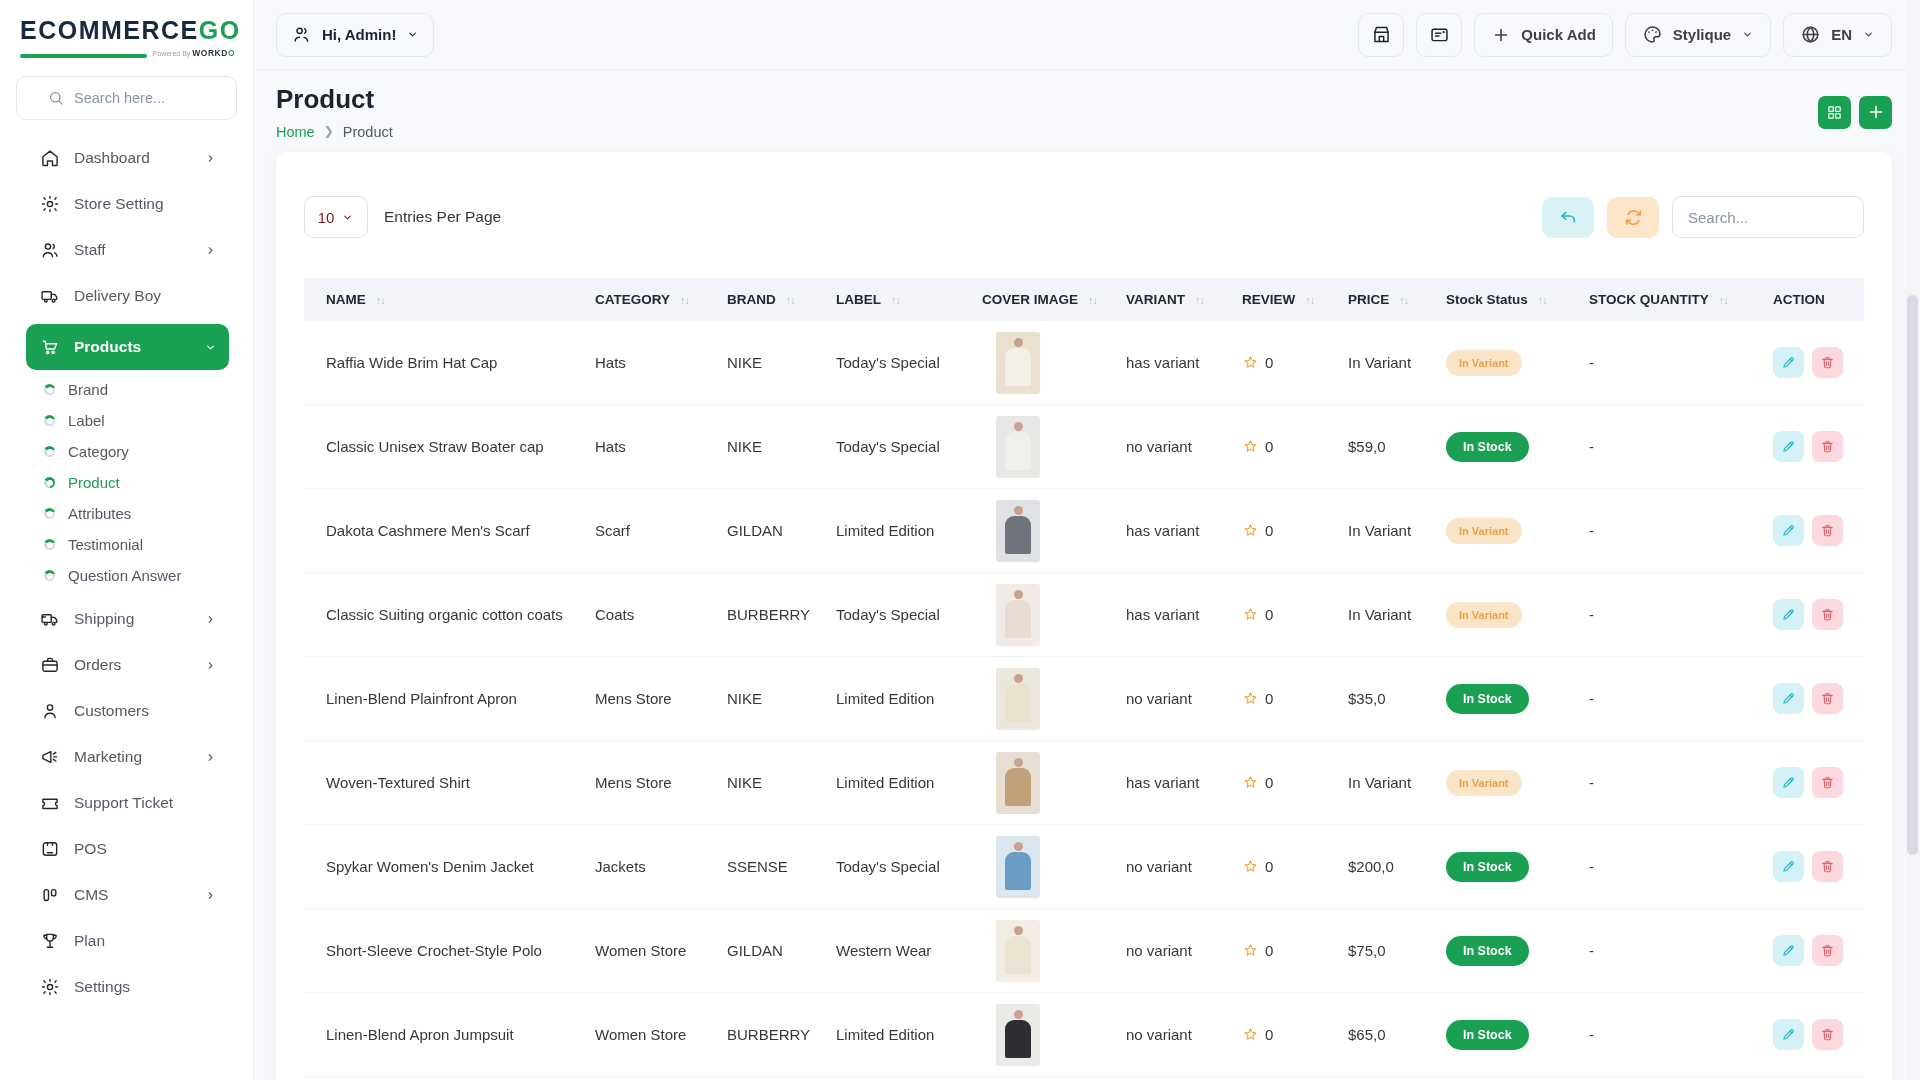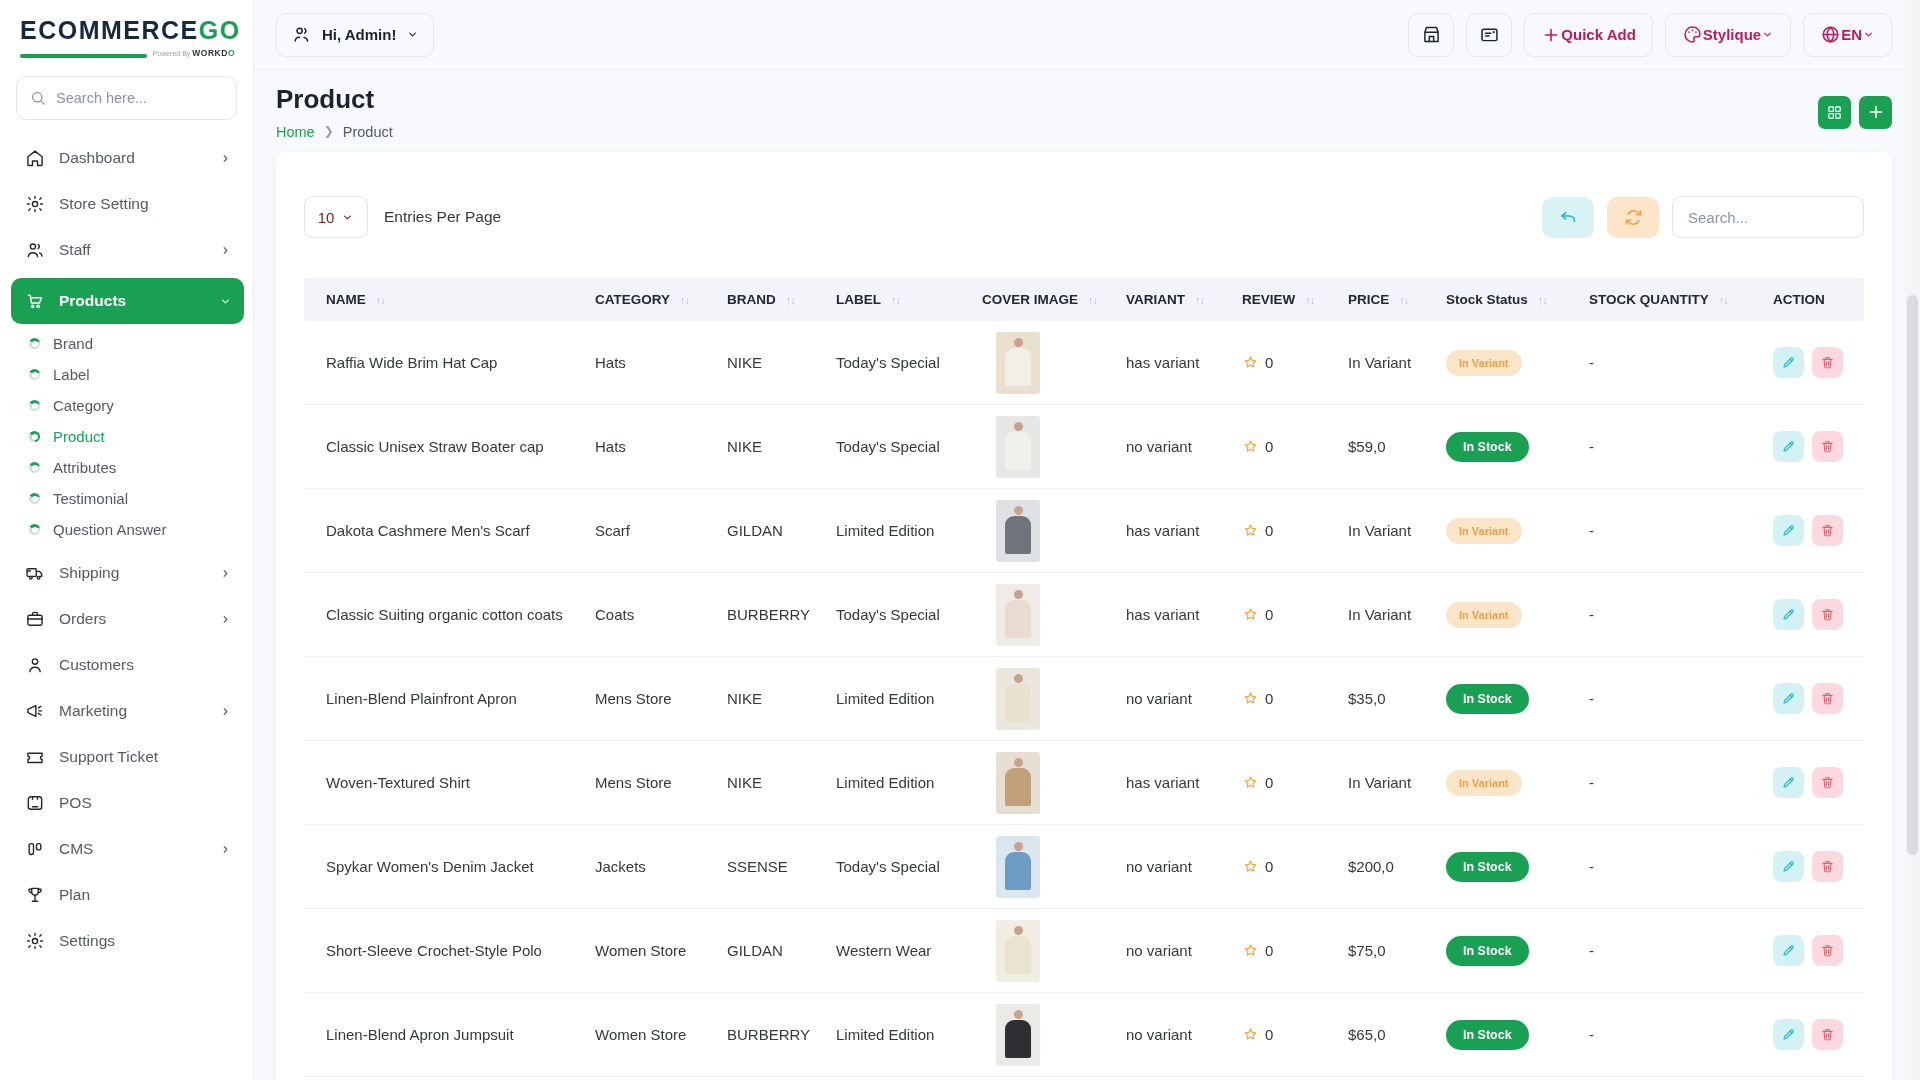--- a/index.html
+++ b/index.html
@@ -13,25 +13,25 @@
              border-right:1px solid #ecEEf4; display:flex; flex-direction:column; z-index:5; }
   .logo-wrap { padding:16px 18px 6px 20px; }
   .logo-text { font-size:25px; font-weight:800; letter-spacing:1.5px; color:#15293f; white-space:nowrap; }
   .logo-go { color:#1aa053; }
   .logo-under { display:flex; align-items:flex-end; gap:6px; margin-top:3px; }
   .logo-bar { height:4px; border-radius:2px; background:#1aa053; flex:1; }
   .powered { font-size:7px; color:#9aa0ab; white-space:nowrap; }
   .powered b { color:#2a3342; font-size:8.5px; letter-spacing:.5px; }
   .powered b i { color:#1aa053; font-style:normal; }
   .side-search { margin:12px 16px 6px; height:44px; border:1px solid #e3e6ee; border-radius:10px;
-                 display:flex; align-items:center; gap:9px; padding:0 12px; background:#fff; color:#8a92a6; }
+                 display:flex; align-items:center; gap:9px; padding:0 30px; background:#fff; color:#8a92a6; }
   .side-search input { border:none; outline:none; flex:1; font-size:14.5px; color:#3a3f48;
                        font-family:"Liberation Sans",sans-serif; background:transparent; }
   .side-search input::placeholder { color:#8a92a6; }
-  .nav { flex:1; overflow:hidden; padding:6px 1px 0; }
+  .nav { flex:1; overflow:hidden; padding:6px 16px 0; }
   .nav-item { display:flex; align-items:center; gap:14px; height:40px; margin:6px 12px 0 16px;
               padding:0 8px; color:#545965; font-size:15.5px; cursor:pointer; }
   .nav-item .ic { color:#23282f; }
   .nav-item .nav-label { flex:1; white-space:nowrap; }
   .nav-item .chev { color:#545965; display:flex; }
   .nav-item.active { background:#1aa053; border-radius:10px; margin:8px 8px 2px 10px; padding:0 12px 0 14px;
                      height:46px; color:#fff; font-weight:700; }
   .nav-item.active .ic, .nav-item.active .chev { color:#fff; }
   .sub-list { padding:2px 0 2px 0; }
   .sub-item { display:flex; align-items:center; gap:13px; height:31px; margin-left:28px;
@@ -47,23 +47,23 @@
   
   .main { margin-left:254px; }
   .topbar { height:70px; display:flex; align-items:center; justify-content:space-between;
             padding:0 28px 0 22px; border-bottom:1px solid #edeff4; }
   .user-btn { display:flex; align-items:center; gap:10px; height:44px; padding:0 14px;
               border:1px solid #e4e7f0; border-radius:10px; background:transparent;
               font-size:15px; font-weight:700; color:#1b2230; cursor:pointer; }
   .topbar-right { display:flex; align-items:center; gap:12px; }
   .icon-btn { width:46px; height:44px; border:1px solid #e4e7f0; border-radius:10px; background:transparent;
               display:flex; align-items:center; justify-content:center; color:#1b2230; cursor:pointer; }
-  .pill-btn { display:flex; align-items:center; height:44px; padding:0 16px;
+  .pill-btn { display:flex; align-items:center; gap:10px; height:44px; padding:0 16px;
               border:1px solid #e4e7f0; border-radius:10px; background:transparent;
-              font-size:15px; font-weight:700; color:#be185d; cursor:pointer; }
+              font-size:15px; font-weight:700; color:#404040; cursor:pointer; }
   
   .page-head { display:flex; justify-content:space-between; align-items:center; padding:14px 28px 0 22px; }
   .page-title { font-size:26px; font-weight:700; color:#1b2230; }
   .breadcrumb { display:flex; gap:9px; margin-top:9px; font-size:14.5px; }
   .crumb-home { color:#1aa053; cursor:pointer; }
   .crumb-sep { color:#9aa0ab; font-size:12px; }
   .crumb-cur { color:#545965; }
   .head-actions { display:flex; gap:8px; }
   .green-btn { width:33px; height:33px; border:none; border-radius:7px; background:#1aa053; color:#fff;
                display:flex; align-items:center; justify-content:center; cursor:pointer; }
@@ -163,20 +163,31 @@
             <path d="M17.6 15.4c1.7.7 2.6 2 2.8 4"></path>
           </svg>
         </span>
         <span class="nav-label">Staff</span>
         <span class="ic chev">
           <svg viewBox="0 0 24 24" width="13" height="13" fill="none" stroke="currentColor" stroke-width="2" stroke-linecap="round" stroke-linejoin="round">
             <path d="m9.5 6.8 5 5.2-5 5.2"></path>
           </svg>
         </span>
       </div>
+      <div class="nav-item">
+        <span class="ic">
+          <svg viewBox="0 0 24 24" width="20" height="20" fill="none" stroke="currentColor" stroke-width="1.7" stroke-linecap="round" stroke-linejoin="round">
+            <rect x="2.5" y="6.8" width="11" height="9.2" rx="1"></rect>
+            <path d="M13.5 10h4l2.5 3.2V16h-2.2"></path>
+            <circle cx="7" cy="17.6" r="1.6"></circle>
+            <circle cx="16.3" cy="17.6" r="1.6"></circle>
+          </svg>
+        </span>
+        <span class="nav-label">Delivery Boy</span>
+      </div>
       <div class="nav-item active">
         <span class="ic">
           <svg viewBox="0 0 24 24" width="20" height="20" fill="none" stroke="currentColor" stroke-width="1.7" stroke-linecap="round" stroke-linejoin="round">
             <path d="M4 5h2.2l1.5 9.4h9.7L19.8 8H7"></path>
             <circle cx="9.2" cy="18.4" r="1.4"></circle>
             <circle cx="15.7" cy="18.4" r="1.4"></circle>
           </svg>
         </span>
         <span class="nav-label">Products</span>
         <span class="ic chev">

